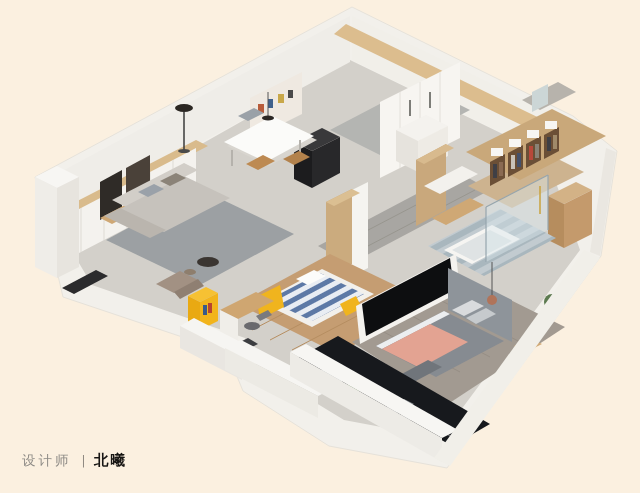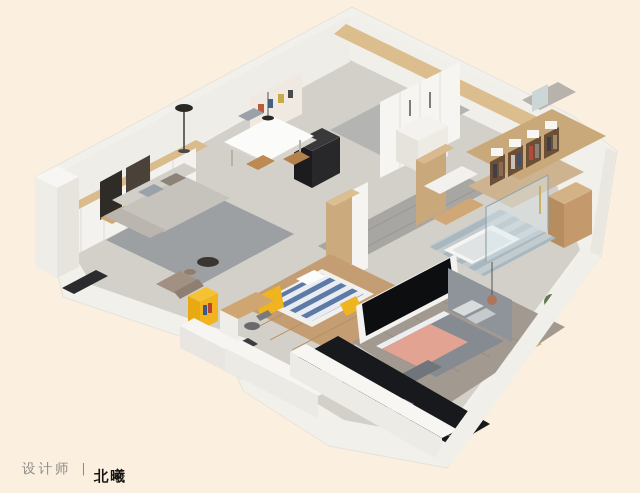--- a/index.html
+++ b/index.html
@@ -2,21 +2,21 @@
 <html><head>
 <meta charset="utf-8">
 <style>
   html,body{margin:0;padding:0;}
   body{font-family:"DejaVu Sans","Liberation Sans",sans-serif;}
   .stage{position:relative;width:640px;height:493px;overflow:hidden;}
   .stage svg{position:absolute;left:0;top:0;}
   .caption{position:absolute;left:22px;top:451px;display:flex;align-items:center;gap:9px;}
   .caption .role{font-size:13.5px;letter-spacing:3px;color:#8e8b86;}
   .caption .sep{font-size:13px;color:#555250;font-weight:400;transform:scaleX(.6);}
-  .caption .name{font-size:14.5px;letter-spacing:2px;color:#171513;font-weight:bold;margin-top:16px;}
+  .caption .name{font-size:14.5px;letter-spacing:2px;color:#171513;font-weight:bold;}
 </style>
 </head>
 <body>
 
 <div class="stage">
 <svg width="640" height="493" viewBox="0 0 640 493">
   <defs>
     <pattern id="stripesBlue" width="10" height="10" patternUnits="userSpaceOnUse" patternTransform="rotate(-28)">
       <rect width="10" height="10" fill="#e9edf3"></rect>
           <rect width="10" height="5" fill="#5d79a6"></rect>

